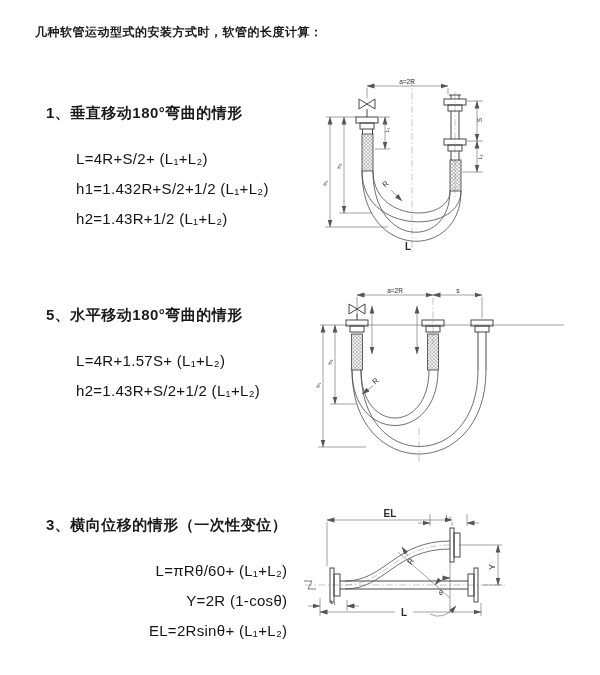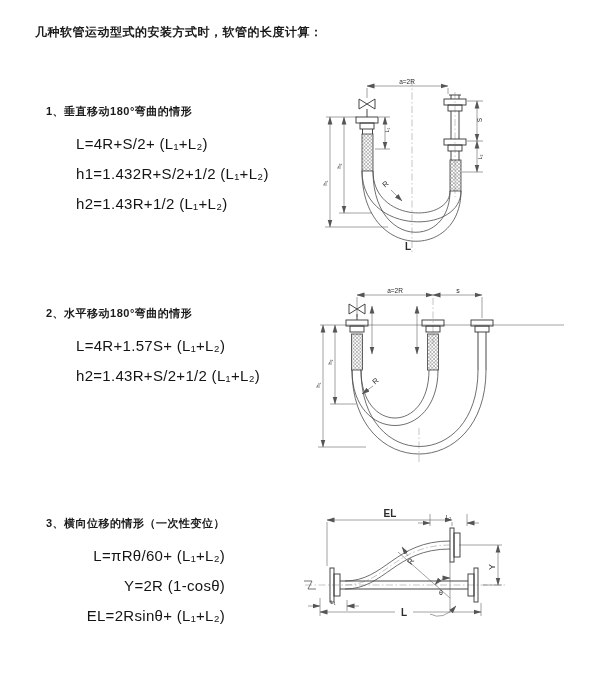--- a/index.html
+++ b/index.html
@@ -7,22 +7,22 @@
     width:600px;height:675px;position:relative;background:#ffffff;
     font-family:"Liberation Sans","DejaVu Sans",sans-serif;color:#1a1a1a;overflow:hidden;
   }
   .page-title{
     position:absolute;left:35px;top:24px;font-size:12px;font-weight:bold;letter-spacing:.5px;
   }
   .section{position:absolute;left:46px;}
   #section-1{top:104px;}
   #section-2{top:306px;}
   #section-3{top:516px;text-align:right;}
-  .section-heading{font-size:11px;font-weight:bold;letter-spacing:.5px;}
-  .formulas{margin:10px 0 0 30px;}
+  .section-heading{font-size:15px;font-weight:bold;letter-spacing:.5px;}
+  .formulas{margin:21px 0 0 30px;}
   .formula{font-size:15px;line-height:30px;height:30px;letter-spacing:.3px;color:#141414;}
   .diagram{position:absolute;}
   #diagram-1{left:312px;top:73px;}
   #diagram-2{left:308px;top:282px;}
   #diagram-3{left:300px;top:500px;}
   svg text{font-family:"Liberation Sans","DejaVu Sans",sans-serif;fill:#2c2c2c;}
   .geo{stroke:#3d3d3d;stroke-width:.95;fill:none;}
   .hose{stroke:#4a4a4a;stroke-width:.8;fill:none;}
   .dim{stroke:#555555;stroke-width:.55;fill:none;}
   .cl{stroke:#8a8a8a;stroke-width:.5;fill:none;stroke-dasharray:7 2.5 1.5 2.5;}
@@ -36,21 +36,21 @@
 <div class="section" id="section-1">
   <div class="section-heading">1、垂直移动180°弯曲的情形</div>
   <div class="formulas">
     <div class="formula">L=4R+S/2+ (L₁+L₂)</div>
     <div class="formula">h1=1.432R+S/2+1/2 (L₁+L₂)</div>
     <div class="formula">h2=1.43R+1/2 (L₁+L₂)</div>
   </div>
 </div>
 
 <div class="section" id="section-2">
-  <div class="section-heading">2、水平移动180°弯曲的情形</div>
+  <div class="section-heading">5、水平移动180°弯曲的情形</div>
   <div class="formulas">
     <div class="formula">L=4R+1.57S+ (L₁+L₂)</div>
     <div class="formula">h2=1.43R+S/2+1/2 (L₁+L₂)</div>
   </div>
 </div>
 
 <div class="section" id="section-3">
   <div class="section-heading">3、横向位移的情形（一次性变位）</div>
   <div class="formulas">
     <div class="formula">L=πRθ/60+ (L₁+L₂)</div>

